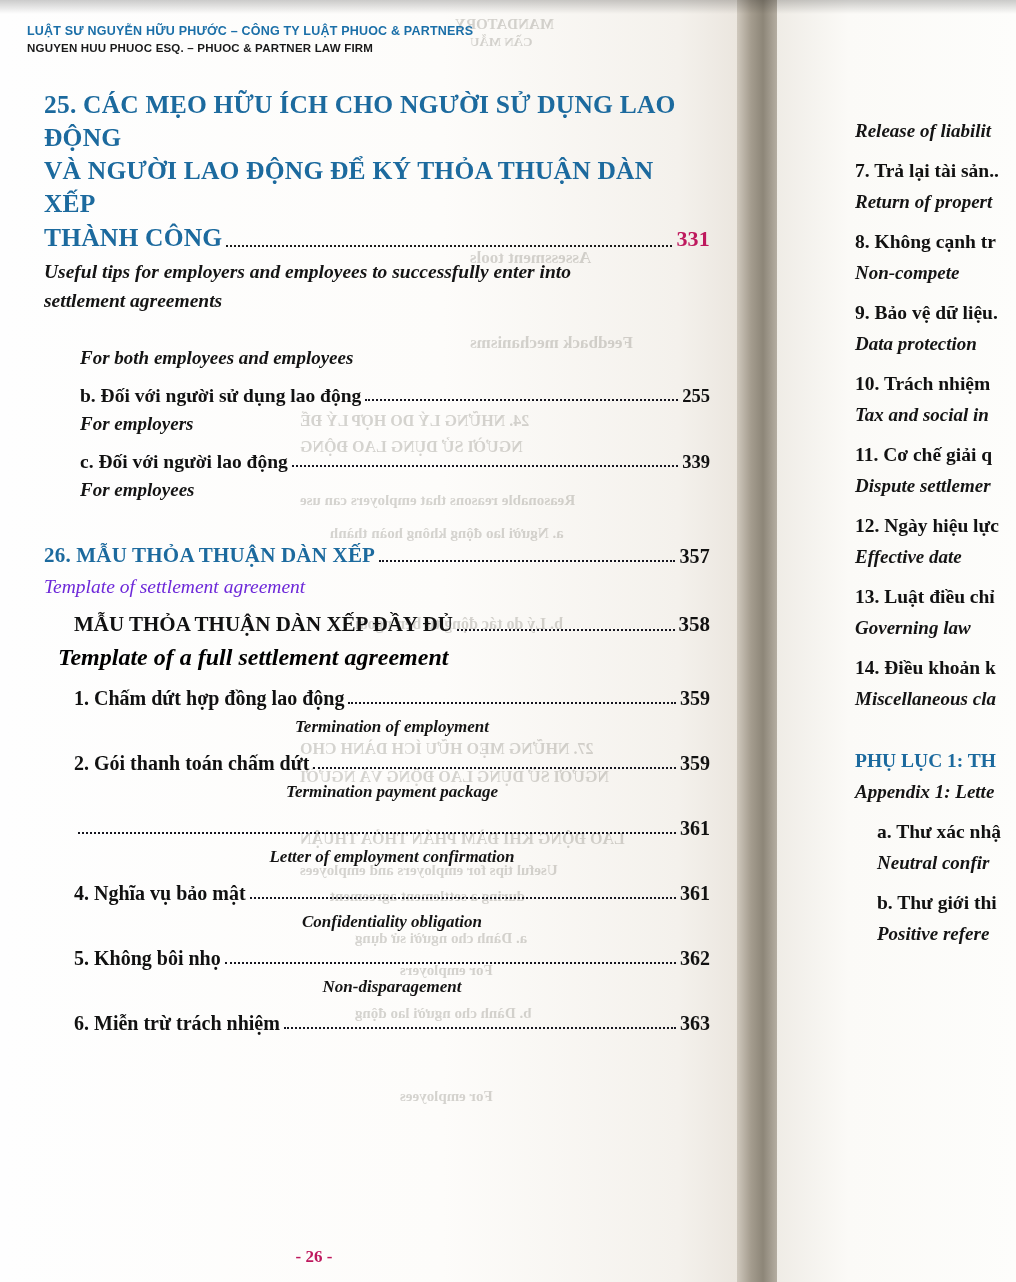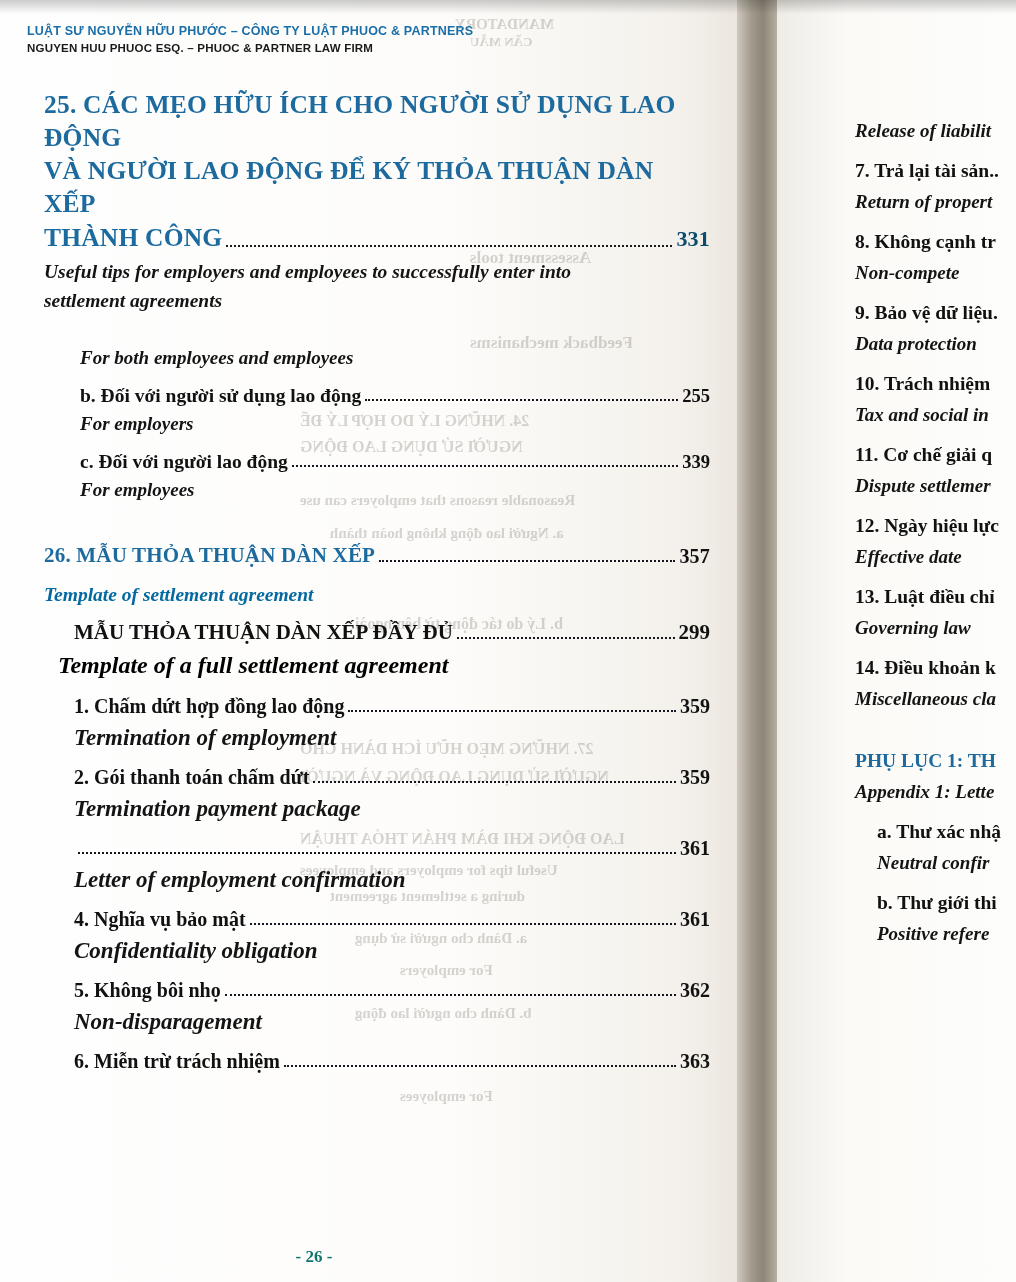--- a/index.html
+++ b/index.html
@@ -112,21 +112,21 @@
 
   
   .h-major {
     color: #1c6a9e;
     font-size: 25.5px;
     font-weight: bold;
     line-height: 1.30;
     letter-spacing: 0.2px;
   }
   .h-major .pg {
-    color: #0c4a6e;
+    color: #be185d;
     font-size: 22px;
     text-align: right;
   }
   .h-major .leader {
     border-bottom: 2px dotted #1a1a1a;
     margin-bottom: 7px;
   }
   .h-major-wrap { margin-bottom: 4px; }
 
   .en-major {
@@ -157,24 +157,24 @@
 
   .h-major2 {
     color: #1c6a9e;
     font-size: 21px;
     font-weight: bold;
     letter-spacing: 0.2px;
   }
   .h-major2 .pg { color: #111; font-size: 20px; }
   .en-major2 {
     font-style: italic;
-    font-weight: bold;
+    font-weight: normal;
     font-size: 19.5px;
-    color: #0369a1;
-    margin-top: 16px;
+    color: #6d28d9;
+    margin-top: 8px;
     margin-bottom: 14px;
   }
 
   .tmpl {
     margin-left: 30px;
     font-size: 21px;
     font-weight: bold;
     color: #111;
   }
   .tmpl-en {
@@ -189,24 +189,25 @@
   .item {
     margin-left: 30px;
     font-size: 20px;
     font-weight: bold;
     color: #111;
   }
   .item-en {
     margin-left: 30px;
     font-style: italic;
     font-weight: bold;
-    font-size: 23px;
+    font-size: 17px;
     color: #141414;
     margin-top: 7px;
     margin-bottom: 15px;
+    text-align: center;
   }
   .gap-lg { height: 26px; }
 
   
   .rcol {
     position: absolute;
     left: 855px;
     top: 120px;
     width: 200px;
   }
@@ -237,21 +238,21 @@
 
   
   .folio {
     position: absolute;
     left: 0;
     top: 1247px;
     width: 628px;
     text-align: center;
     font-size: 17px;
     font-weight: bold;
-    color: #0f766e;
+    color: #be185d;
     font-family: "Liberation Serif", serif;
   }
 </style>
 </head>
 <body>
 
 <div class="page-scan">
 
   <div class="left-page"></div>
   <div class="gutter"></div>
@@ -321,21 +322,21 @@
     <div class="h-major2 entry">
       <span class="txt">26. MẪU THỎA THUẬN DÀN XẾP</span>
       <span class="leader"></span>
       <span class="pg">357</span>
     </div>
     <div class="en-major2">Template of settlement agreement</div>
 
     <div class="tmpl entry">
       <span class="txt">MẪU THỎA THUẬN DÀN XẾP ĐẦY ĐỦ</span>
       <span class="leader"></span>
-      <span class="pg">299</span>
+      <span class="pg">358</span>
     </div>
     <div class="tmpl-en">Template of a full settlement agreement</div>
 
     <div class="item entry">
       <span class="txt">1. Chấm dứt hợp đồng lao động</span>
       <span class="leader"></span>
       <span class="pg">359</span>
     </div>
     <div class="item-en">Termination of employment</div>
 

